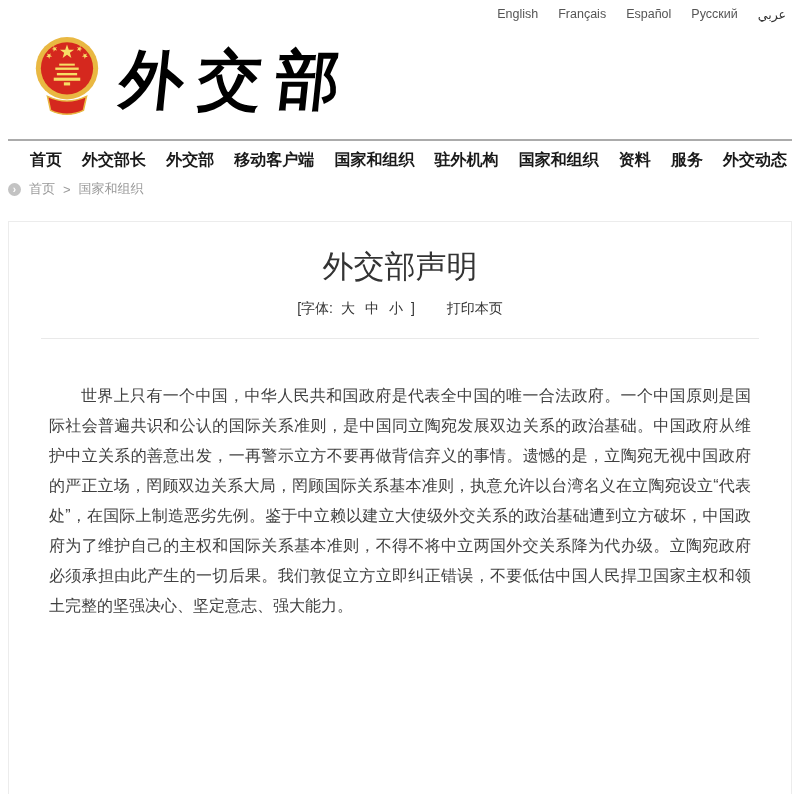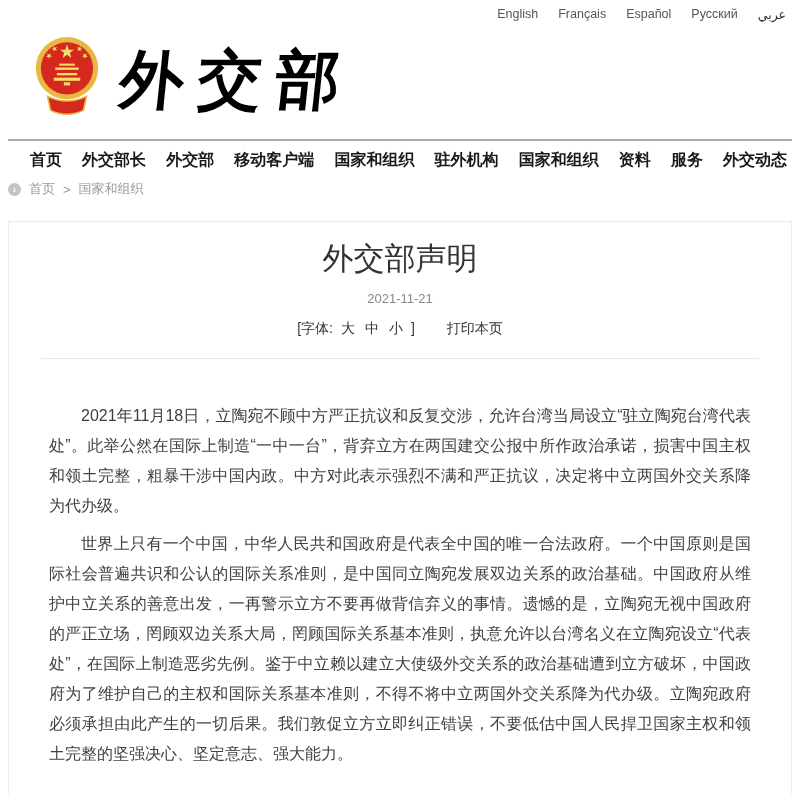--- a/index.html
+++ b/index.html
@@ -35,21 +35,21 @@
     font-size:10px;line-height:13px;text-align:center;font-weight:bold;
   }
   .breadcrumb a{color:#999;text-decoration:none;cursor:pointer;}
   .bc-sep{color:#999;}
   
   .panel{
     position:absolute;top:221px;left:8px;right:8px;height:900px;
     border:1px solid #ececec;background:#fff;box-sizing:border-box;
     padding-top:18px;
   }
-  .art-title{text-align:center;font-size:31px;line-height:38px;font-weight:500;color:#333;margin:0;}
+  .art-title{text-align:center;font-size:31px;line-height:38px;font-weight:500;color:#333;margin:8px;}
   .art-date{text-align:center;font-size:13px;color:#888;margin-top:13px;}
   .art-tools{
     display:flex;justify-content:center;align-items:flex-start;gap:6px;
     margin-top:14px;font-size:14px;color:#333;
   }
   .art-tools .sz{cursor:pointer;padding:0 2px;}
   .art-tools .print{margin-left:26px;cursor:pointer;}
   .divider{border-top:1px solid #e9e9e9;margin:20px 32px 0 32px;height:0;}
   .article{
     padding:42px 40px 0 40px;font-size:16px;line-height:30px;color:#404040;
@@ -108,32 +108,30 @@
 
 <div class="breadcrumb">
   <span class="bc-icon">›</span>
   <a>首页</a>
   <span class="bc-sep">&gt;</span>
   <a>国家和组织</a>
 </div>
 
 <div class="panel">
   <h1 class="art-title">外交部声明</h1>
-  <div class="art-date">2021-11-21</div>
 
   <div class="art-tools">
     <span>[字体:</span>
     <span class="sz">大</span>
     <span class="sz">中</span>
     <span class="sz">小</span>
     <span>]</span>
     <span class="print">打印本页</span>
   </div>
 
   <div class="divider"></div>
 
   <div class="article">
-    <p class="para">2021年11月18日，立陶宛不顾中方严正抗议和反复交涉，允许台湾当局设立“驻立陶宛台湾代表处”。此举公然在国际上制造“一中一台”，背弃立方在两国建交公报中所作政治承诺，损害中国主权和领土完整，粗暴干涉中国内政。中方对此表示强烈不满和严正抗议，决定将中立两国外交关系降为代办级。</p>
     <p class="para">世界上只有一个中国，中华人民共和国政府是代表全中国的唯一合法政府。一个中国原则是国际社会普遍共识和公认的国际关系准则，是中国同立陶宛发展双边关系的政治基础。中国政府从维护中立关系的善意出发，一再警示立方不要再做背信弃义的事情。遗憾的是，立陶宛无视中国政府的严正立场，罔顾双边关系大局，罔顾国际关系基本准则，执意允许以台湾名义在立陶宛设立“代表处”，在国际上制造恶劣先例。鉴于中立赖以建立大使级外交关系的政治基础遭到立方破坏，中国政府为了维护自己的主权和国际关系基本准则，不得不将中立两国外交关系降为代办级。立陶宛政府必须承担由此产生的一切后果。我们敦促立方立即纠正错误，不要低估中国人民捍卫国家主权和领土完整的坚强决心、坚定意志、强大能力。</p>
 
   </div>
 
 </div>
 
 </body></html>

